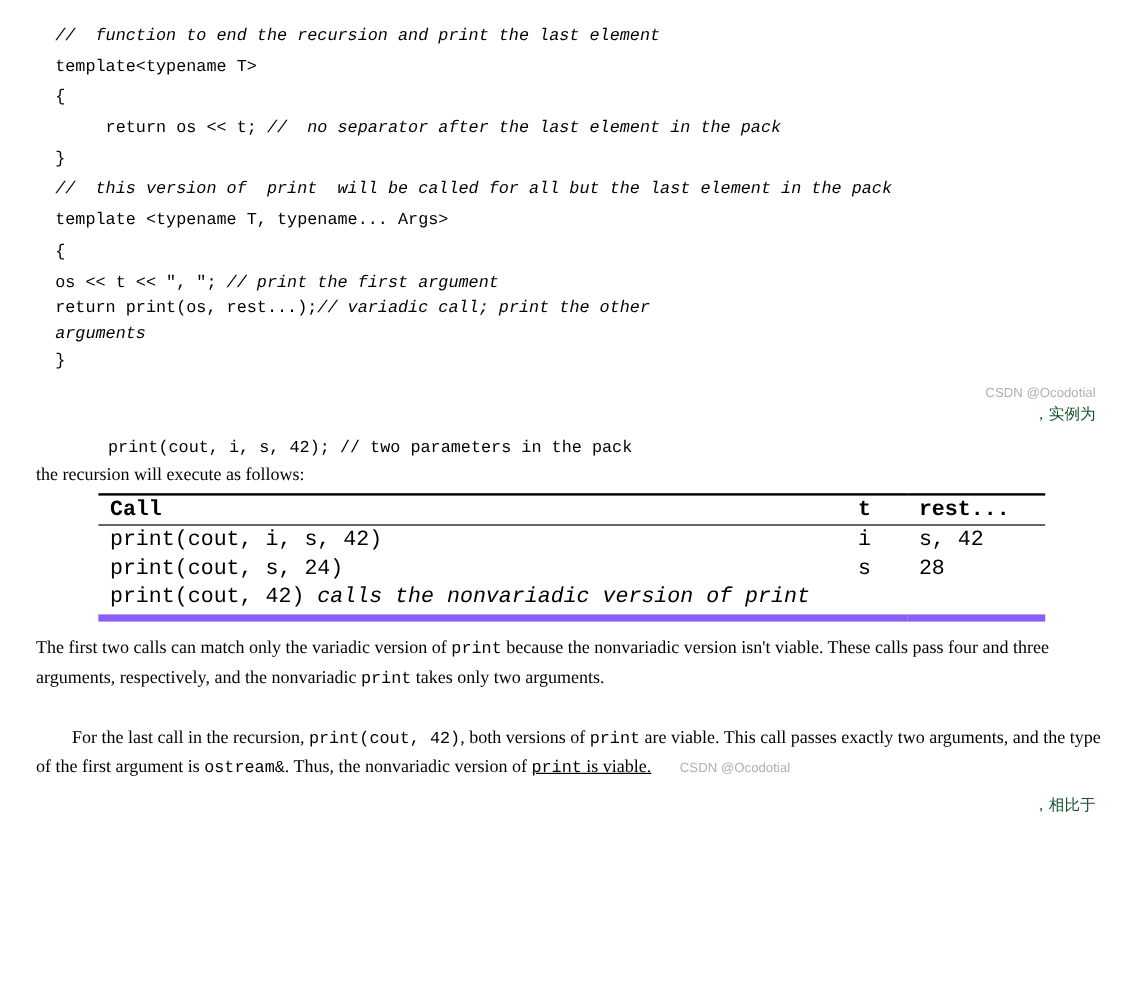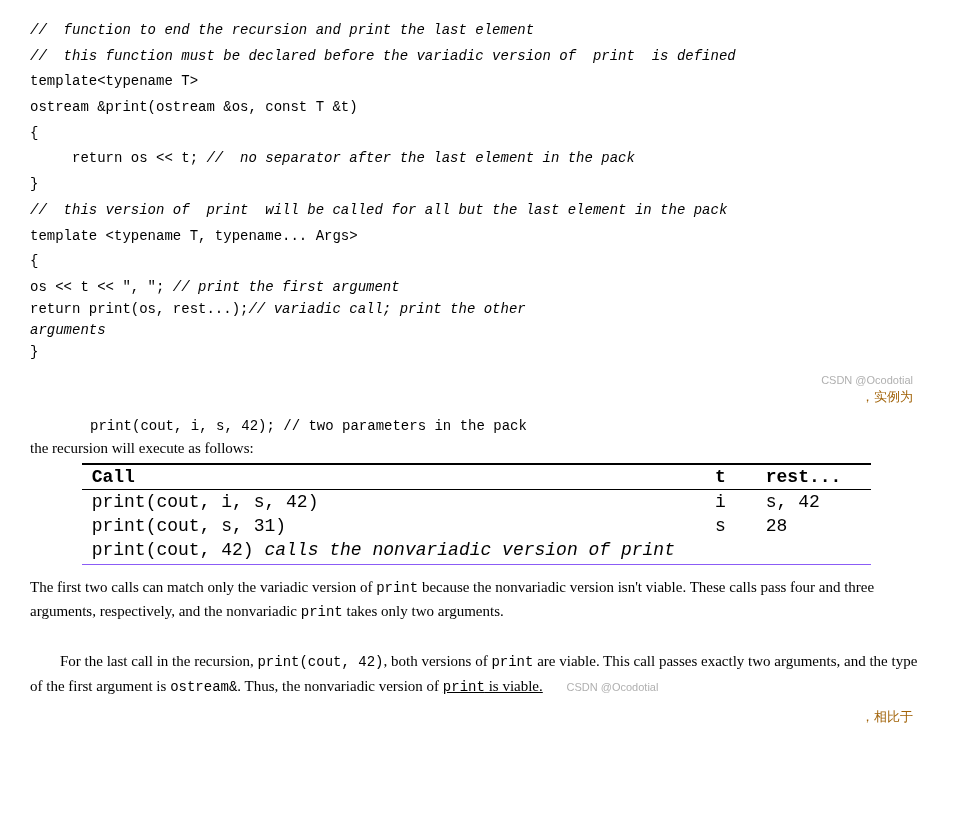--- a/index.html
+++ b/index.html
@@ -18,33 +18,34 @@
       font-size: 14px;
       line-height: 1.55;
       white-space: pre;
       margin-bottom: 4px;
     }
     .comment {
       font-style: italic;
     }
     .section {
       margin-bottom: 10px;
+      margin-left: 16px;
     }
     .watermark {
       font-size: 11px;
       color: #b0b0b0;
       text-align: right;
       font-family: Arial, sans-serif;
       margin-top: 2px;
       margin-bottom: 2px;
       padding-right: 10px;
     }
     .chinese-note {
       font-size: 13px;
-      color: #a16207;
+      color: #14532d;
       text-align: right;
       font-family: Arial, sans-serif;
       padding-right: 10px;
       margin-bottom: 8px;
     }
     .inline-code {
       font-family: 'Courier New', Courier, monospace;
       font-size: 14px;
     }
     .print-example {
@@ -67,21 +68,21 @@
       border-bottom: 1px solid #000;
       padding: 2px 30px 2px 10px;
       font-weight: bold;
       text-align: left;
     }
     table.call-table td {
       padding: 2px 30px 2px 10px;
       vertical-align: top;
     }
     table.call-table tr:last-child td {
-      border-bottom: 1px solid #8b5cf6;
+      border-bottom: 6px solid #8b5cf6;
       padding-bottom: 4px;
     }
     table.call-table .italic-cell {
       font-style: italic;
     }
     .para {
       font-size: 15px;
       line-height: 1.6;
       margin-bottom: 26px;
       text-align: left;
@@ -94,23 +95,21 @@
     }
     .underline {
       text-decoration: underline;
     }
   </style>
 </head>
 <body>
 
 <div class="section">
   <div class="code-block"><span class="comment">//  function to end the recursion and print the last element</span></div>
-  <div class="code-block"><span class="comment">//  this function must be declared before the variadic version of  print  is defined</span></div>
   <div class="code-block">template&lt;typename T&gt;</div>
-  <div class="code-block">ostream &amp;print(ostream &amp;os, const T &amp;t)</div>
   <div class="code-block">{</div>
   <div class="code-block">     return os &lt;&lt; t; <span class="comment">//  no separator after the last element in the pack</span></div>
   <div class="code-block">}</div>
   <div class="code-block"><span class="comment">//  this version of  print  will be called for all but the last element in the pack</span></div>
   <div class="code-block">template &lt;typename T, typename... Args&gt;</div>
   <div class="code-block">{</div>
   <div style="font-family:'Courier New',Courier,monospace;font-size:14px;line-height:1.55;margin-bottom:0;">
     <span>     os &lt;&lt; t &lt;&lt; ", ";             </span><span class="comment">//  print the first argument</span>
   </div>
   <div style="font-family:'Courier New',Courier,monospace;font-size:14px;line-height:1.55;margin-bottom:0;display:flex;flex-wrap:wrap;align-items:baseline;">
@@ -138,21 +137,21 @@
       <th>rest...</th>
     </tr>
   </thead>
   <tbody>
     <tr>
       <td>print(cout, i, s, 42)</td>
       <td>i</td>
       <td>s, 42</td>
     </tr>
     <tr>
-      <td>print(cout, s, 31)</td>
+      <td>print(cout, s, 24)</td>
       <td>s</td>
       <td>28</td>
     </tr>
     <tr>
       <td>print(cout, 42)<span class="italic-cell"> calls the nonvariadic version of </span><span class="italic-cell">print</span></td>
       <td></td>
       <td></td>
     </tr>
   </tbody>
 </table>

